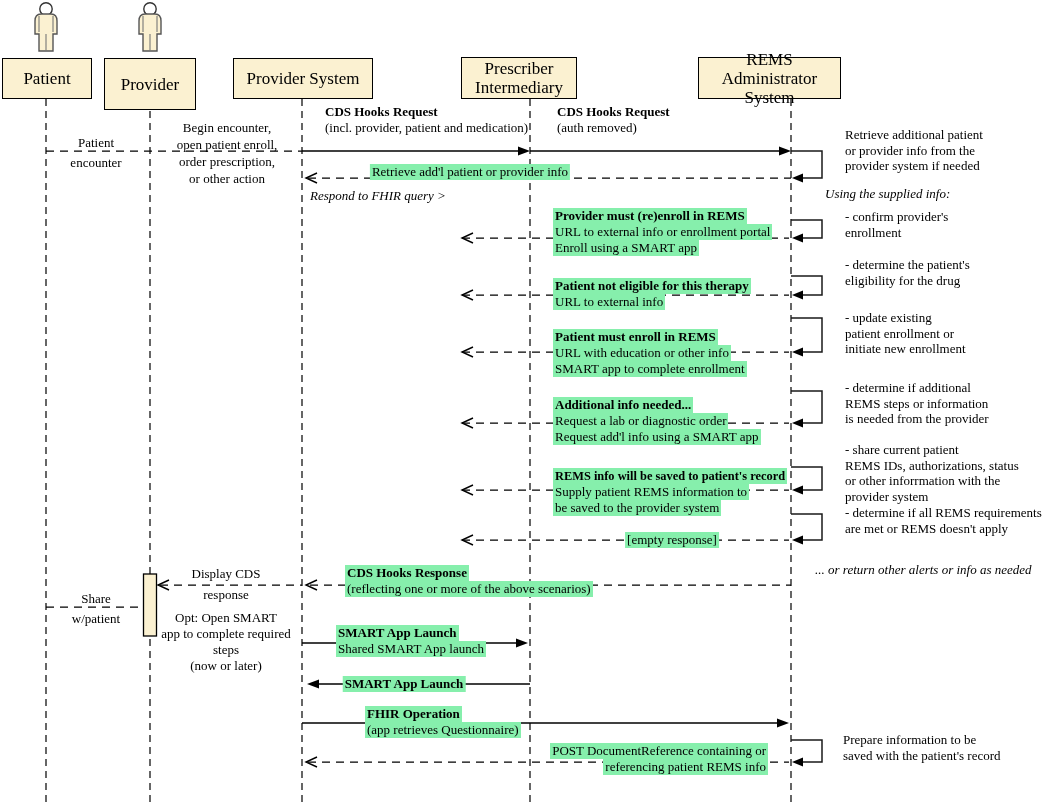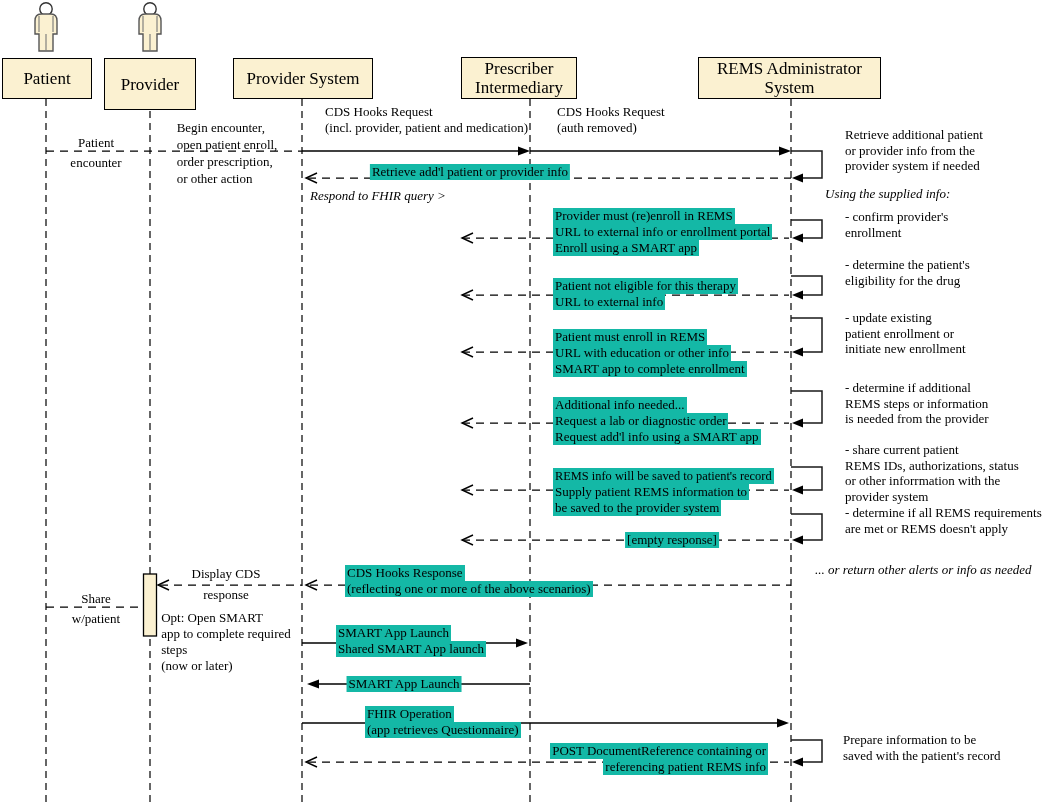--- a/index.html
+++ b/index.html
@@ -5,27 +5,27 @@
   *{box-sizing:border-box}
   body{margin:0;background:#fff}
   #stage{position:relative;width:1054px;height:807px;background:#fff;overflow:hidden;
          font-family:"Liberation Serif",serif;color:#000}
   #wires{position:absolute;left:0;top:0}
   .box{position:absolute;background:var(--box-fill,#FBF1D1);border:1.5px solid var(--box-border,#000);
        display:flex;flex-direction:column;align-items:center;justify-content:center;
        font-size:17px;line-height:19px;text-align:center}
   .txt{position:absolute;font-size:13px;line-height:16px;white-space:nowrap}
   .ann{position:absolute;font-size:13px;line-height:15.5px;white-space:nowrap}
-  .b{font-weight:400}
+  .b{font-weight:700}
   .i{font-style:italic}
   .c{transform:translateX(-50%)}
-  .ctr{text-align:left}
+  .ctr{text-align:center}
   .r{text-align:right}
   .ln{display:block}
-  .lnb{display:table;background:#14b8a6;padding:0 2px}
+  .lnb{display:table;background:#86efac;padding:0 2px}
   .c .lnb,.ctr .lnb{margin:0 auto}
   .r .lnb{margin-left:auto;margin-right:0}
   
   .ll{stroke:#000;stroke-width:1.2;fill:none;stroke-dasharray:7 5}
   .sl{stroke:#000;stroke-width:1.4;fill:none}
   .dl{stroke:#000;stroke-width:1.25;fill:none;stroke-dasharray:8 6}
   .oa{stroke:#000;stroke-width:1.4;fill:none}
   .lp{stroke:#1a1a1a;stroke-width:1.5;fill:none}
   .ah{fill:#000;stroke:none}
   .act{fill:var(--box-fill,#FBF1D1);stroke:#000;stroke-width:1.3}
@@ -148,21 +148,21 @@
     </g>
   </svg>
 
   <div class="box" style="left:2px;top:58px;width:90px;height:41px">Patient</div>
   <div class="box" style="left:104px;top:58px;width:92px;height:52px">Provider</div>
   <div class="box" style="left:233px;top:58px;width:140px;height:41px">Provider System</div>
   <div class="box" style="left:461px;top:57px;width:116px;height:42px">
     <span class="ln">Prescriber</span>
     <span class="ln">Intermediary</span>
   </div>
-  <div class="box" style="left:698px;top:57px;width:183px;height:42px">
+  <div class="box" style="left:698px;top:57px;width:143px;height:42px">
     <span class="ln">REMS Administrator</span>
     <span class="ln">System</span>
   </div>
 
   <div class="txt c" style="left:96px;top:135px">Patient</div>
   <div class="txt c" style="left:96px;top:155px">encounter</div>
 
   <div class="txt c ctr" style="left:227px;top:119px;line-height:17px">
     <span class="ln">Begin encounter,</span>
     <span class="ln">open patient enroll,</span>

